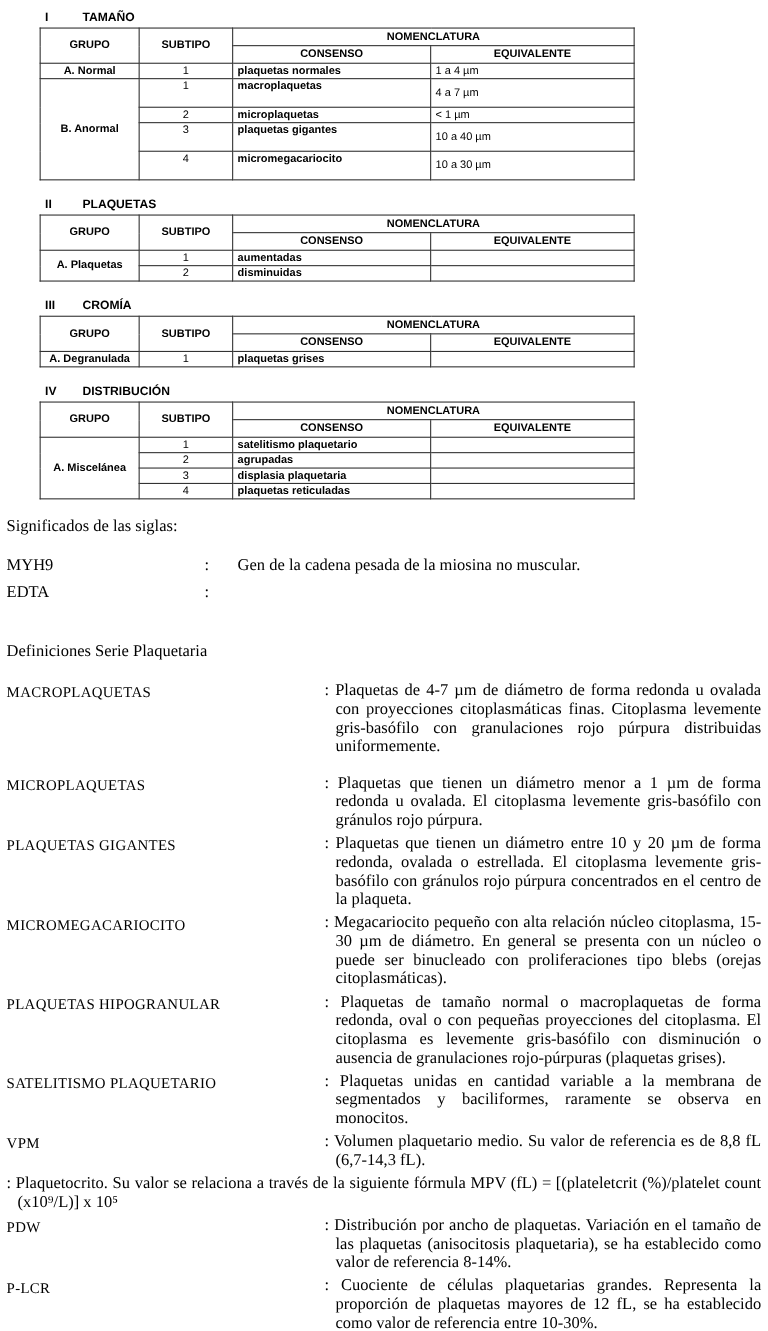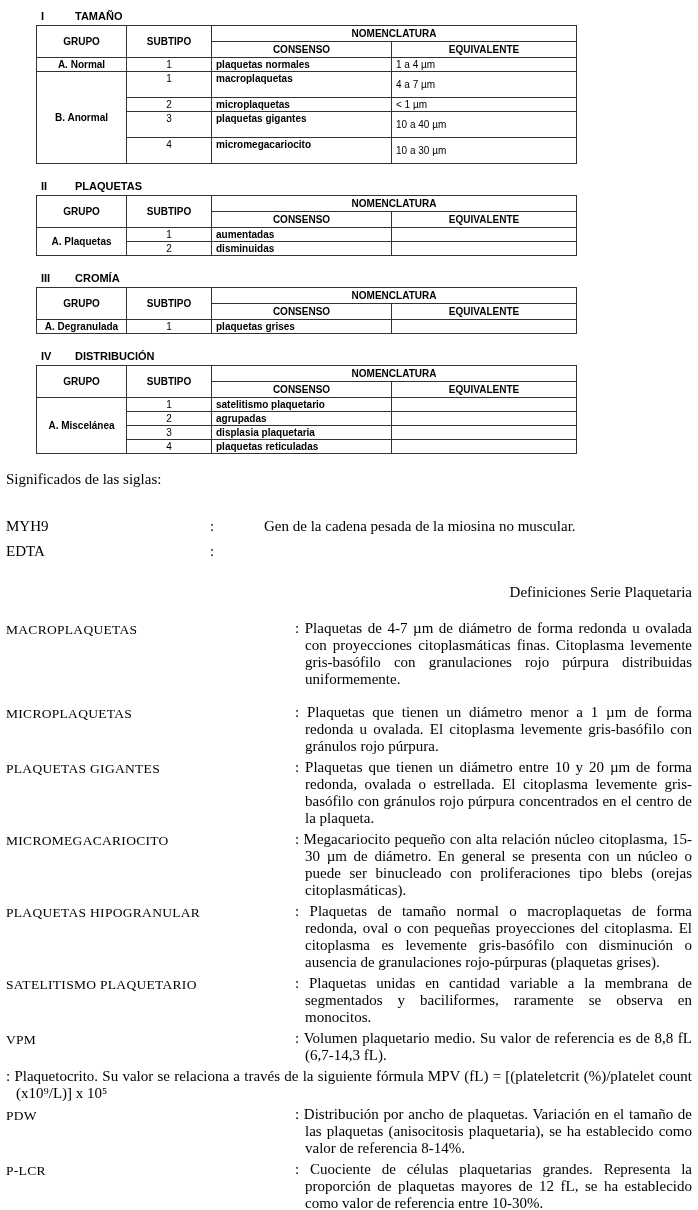--- a/index.html
+++ b/index.html
@@ -46,27 +46,27 @@
   }
   .data-table td.grupo { font-weight: bold; vertical-align: middle; text-align: center; }
   .data-table td.subtipo { text-align: center; font-weight: normal; vertical-align: top; }
   .data-table td.consenso { font-weight: bold; text-align: left; vertical-align: top; }
   .data-table td.equivalente { text-align: left; font-weight: normal; vertical-align: middle; }
   .data-table tr.tall { height: 26px; }
   .data-table td.equivalente:empty::after { content: "\00a0"; }
 
   
   .body-section { margin: 0 6px; font-size: 15px; color: #000; }
-  .siglas-heading { margin: 16px 0 28px 0; line-height: 19px; }
-  .sigla-row { display: flex; margin-bottom: 6px; line-height: 19px; gap: 24px; }
+  .siglas-heading { margin: 16px 0 16px 0; line-height: 19px; }
+  .sigla-row { display: flex; margin-bottom: 6px; line-height: 19px; }
   .sigla-term { width: 180px; flex: none; }
   .sigla-colon { width: 30px; flex: none; }
   .sigla-def { flex: 1; }
 
-  .def-heading { margin: 22px 0 18px 0; line-height: 19px; text-align: right; }
+  .def-heading { margin: 34px 0 18px 0; line-height: 19px; }
   .def-row { display: flex; margin-bottom: 4px; }
   .def-row.gap-after { margin-bottom: 16px; }
   .def-term {
     width: 289px;
     flex: none;
     font-size: 13.5px;
     letter-spacing: 0.3px;
     line-height: 17px;
     padding-top: 1px;
   }

